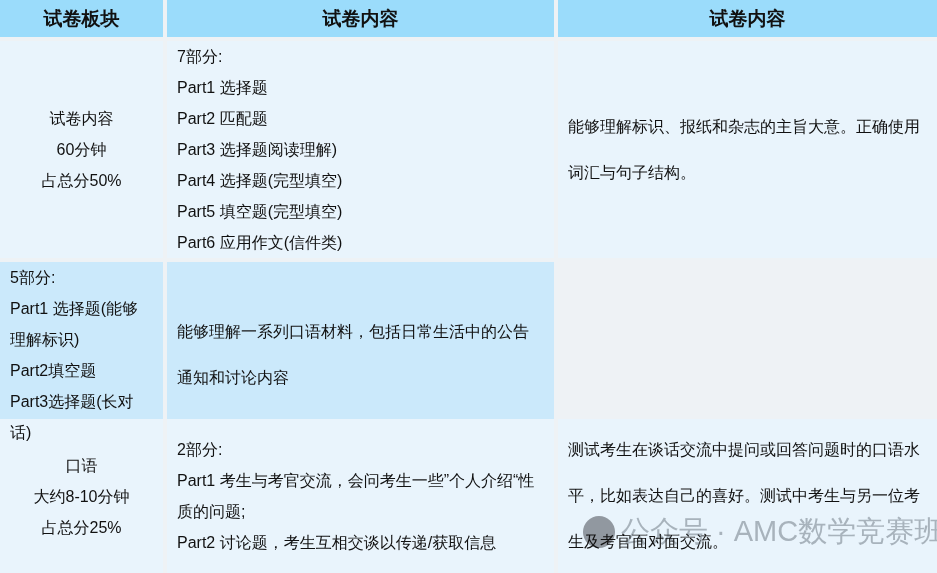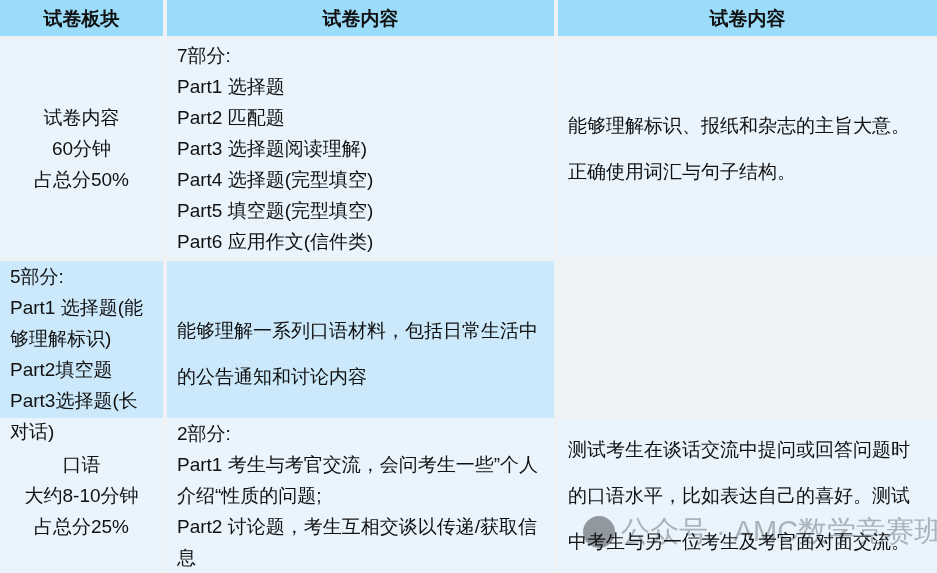--- a/index.html
+++ b/index.html
@@ -29,21 +29,21 @@
     justify-content: center;
     text-align: center;
   }
   .h0 { height: 217px; }
   .h1 { height: 153px; }
   .h2 { flex: 1; }
   .light .cell { background: #e9f4fc; }
   .dark  .cell { background: #cbe9fb; }
   .cell {
     display: flex; align-items: center;
-    font-size: 19px; line-height: 31px;
+    font-size: 16px; line-height: 31px;
   }
   .section-cell { justify-content: center; text-align: center; padding: 0 9px; }
   .content-cell { padding: 0 10px; text-align: left; }
   .purpose-cell { padding: 0 10px; line-height: 46px; }
   .pre { white-space: pre-line; position: relative; z-index: 2; }
   .watermark {
     position: absolute; left: 583px; top: 512px;
     display: flex; align-items: center; gap: 6px;
     z-index: 1;
   }

